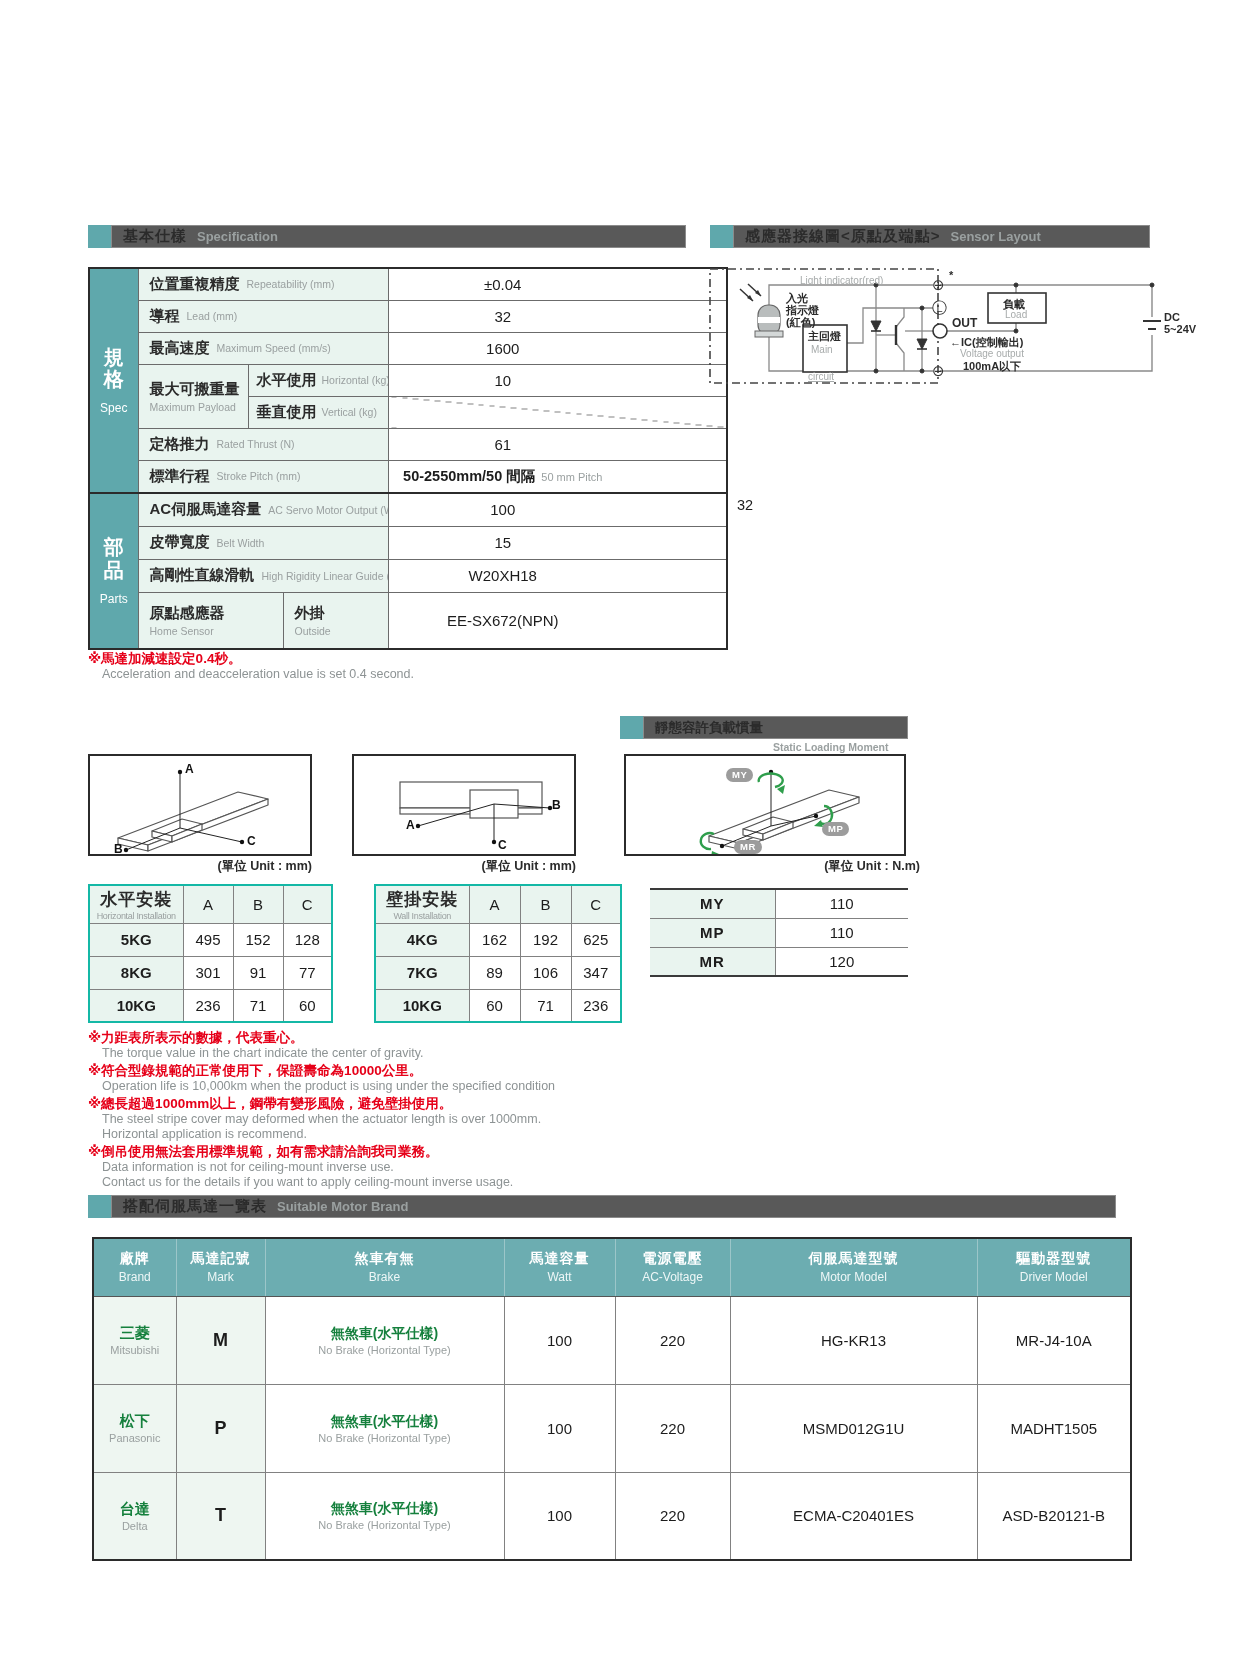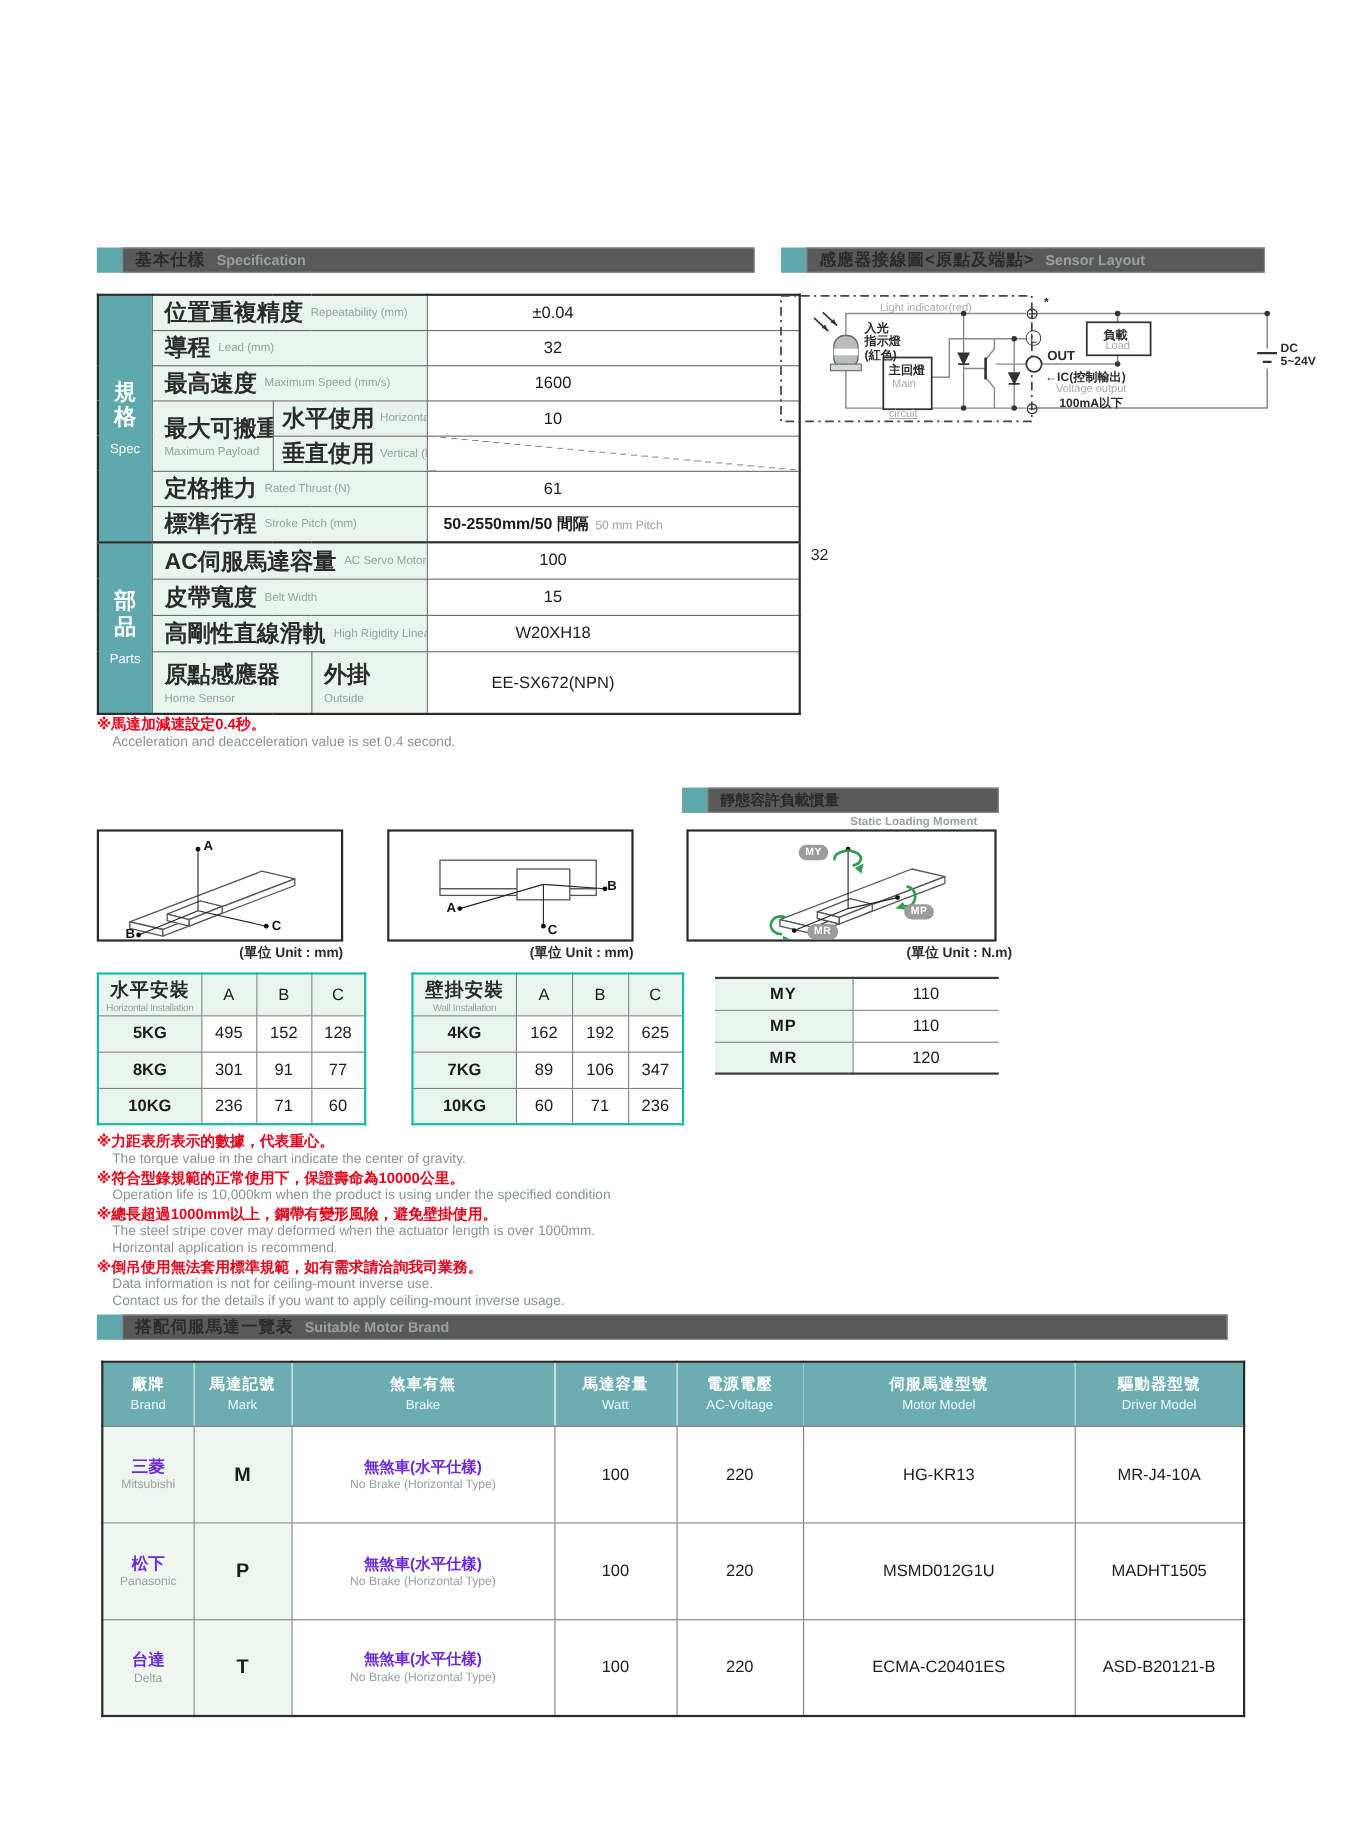--- a/index.html
+++ b/index.html
@@ -22,21 +22,21 @@
   
   .spec { position:absolute; left:88px; top:267px; width:638px; border:2px solid #2b2b2b; }
   .spec td { border:1px solid #6b6b6b; overflow:hidden; }
   .spec tr.thick td { border-top:2px solid #2b2b2b; }
   .band { background:#5fa8ac; color:#fff; text-align:center; vertical-align:middle; }
   .bzh { width:24px; margin:0 auto; font-size:20px; font-weight:bold; line-height:1.12; word-break:break-all; }
   .ben { font-size:12px; margin-top:11px; }
   .lab { background:#e9f4ef; vertical-align:middle; }
   .labline { display:flex; align-items:center; gap:7px; padding-left:11px; white-space:nowrap; }
   .labline.tight { gap:5px; padding-left:8px; }
-  .zh { font-size:21px; font-weight:bold; color:#2b2b2b; white-space:nowrap; }
+  .zh { font-size:15px; font-weight:bold; color:#2b2b2b; white-space:nowrap; }
   .en { font-size:10.5px; color:#9aa0a0; white-space:nowrap; }
   .two { padding-left:11px; }
   .two .zh { display:block; }
   .two .en { display:block; margin-top:2px; }
   .val { background:#fff; text-align:center; padding-right:109px; font-size:15px; color:#1c1c1c; white-space:nowrap; vertical-align:middle; }
   .val .ven { font-size:11px; color:#9aa0a0; margin-left:6px; }
   .val .vzh { font-weight:bold; font-size:14.5px; }
   .diag { background:linear-gradient(to top right,#fff 49.6%,#808080 49.6%,#808080 50.45%,#fff 50.45%); }
 
   .marker { position:absolute; font-size:14.5px; color:#1c1c1c; }
@@ -75,21 +75,21 @@
   .mtbl tr:first-child td { border-top:none; }
   .mtbl .mlab { background:#e9f4ef; border-right:1px solid #818181; font-weight:bold; letter-spacing:1px; }
 
   
   .motor { position:absolute; left:92px; top:1237px; width:1038px; border:2px solid #2b2b2b; }
   .motor td { border:1px solid #818181; text-align:center; vertical-align:middle; overflow:hidden; }
   .motor .hd { background:#6cadb1; color:#fff; border:1px solid #9cc6c9; border-bottom:1px solid #555; }
   .motor .hd .hzh { font-size:14px; font-weight:bold; letter-spacing:1px; }
   .motor .hd .hen { font-size:12px; color:#eef7f7; margin-top:2px; }
   .motor .gcell { background:#eef6f1; }
-  .motor .bzh2 { font-size:15px; font-weight:bold; color:#6d28d9; }
+  .motor .bzh2 { font-size:15px; font-weight:bold; color:#15803d; }
   .motor .ben2 { font-size:11px; color:#9aa0a0; margin-top:1px; }
   .motor .mark { font-size:18px; font-weight:bold; color:#1c1c1c; }
   .motor .num { font-size:15px; color:#1c1c1c; }
 </style>
 </head>
 <body>
 
 <div class="page">
 
   <div class="sechdr" style="left:710px;top:225px;width:440px;">

